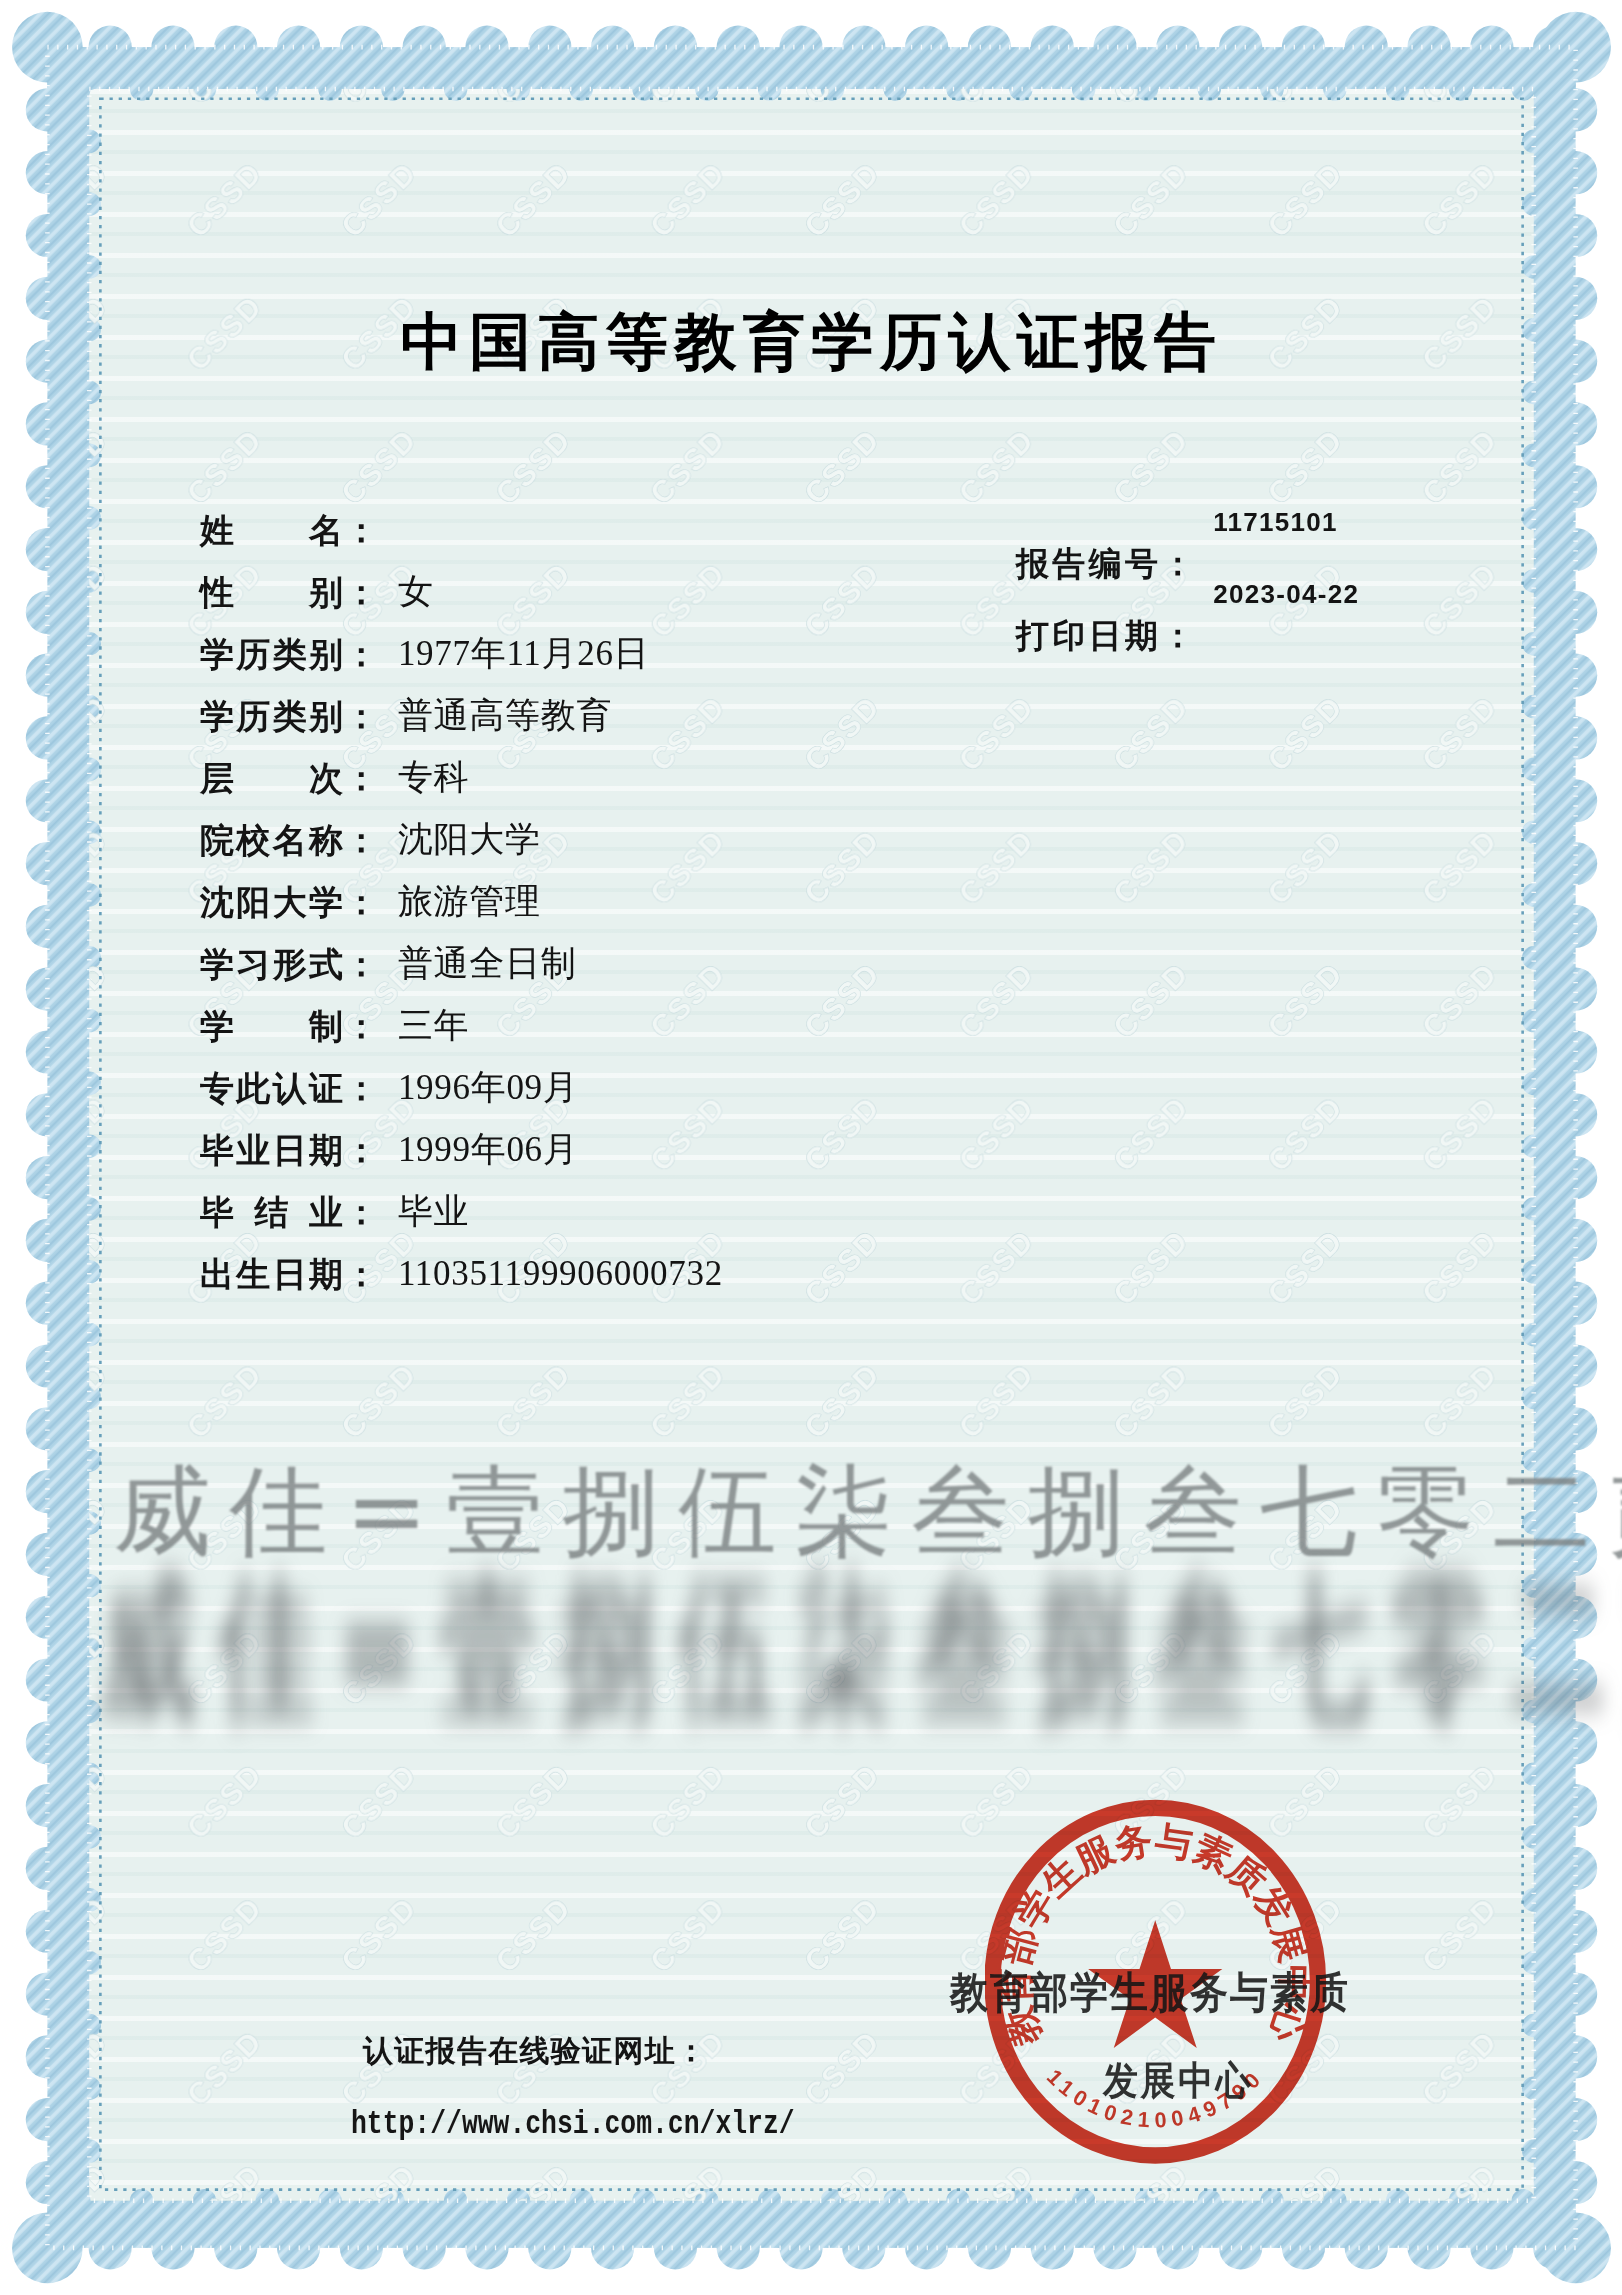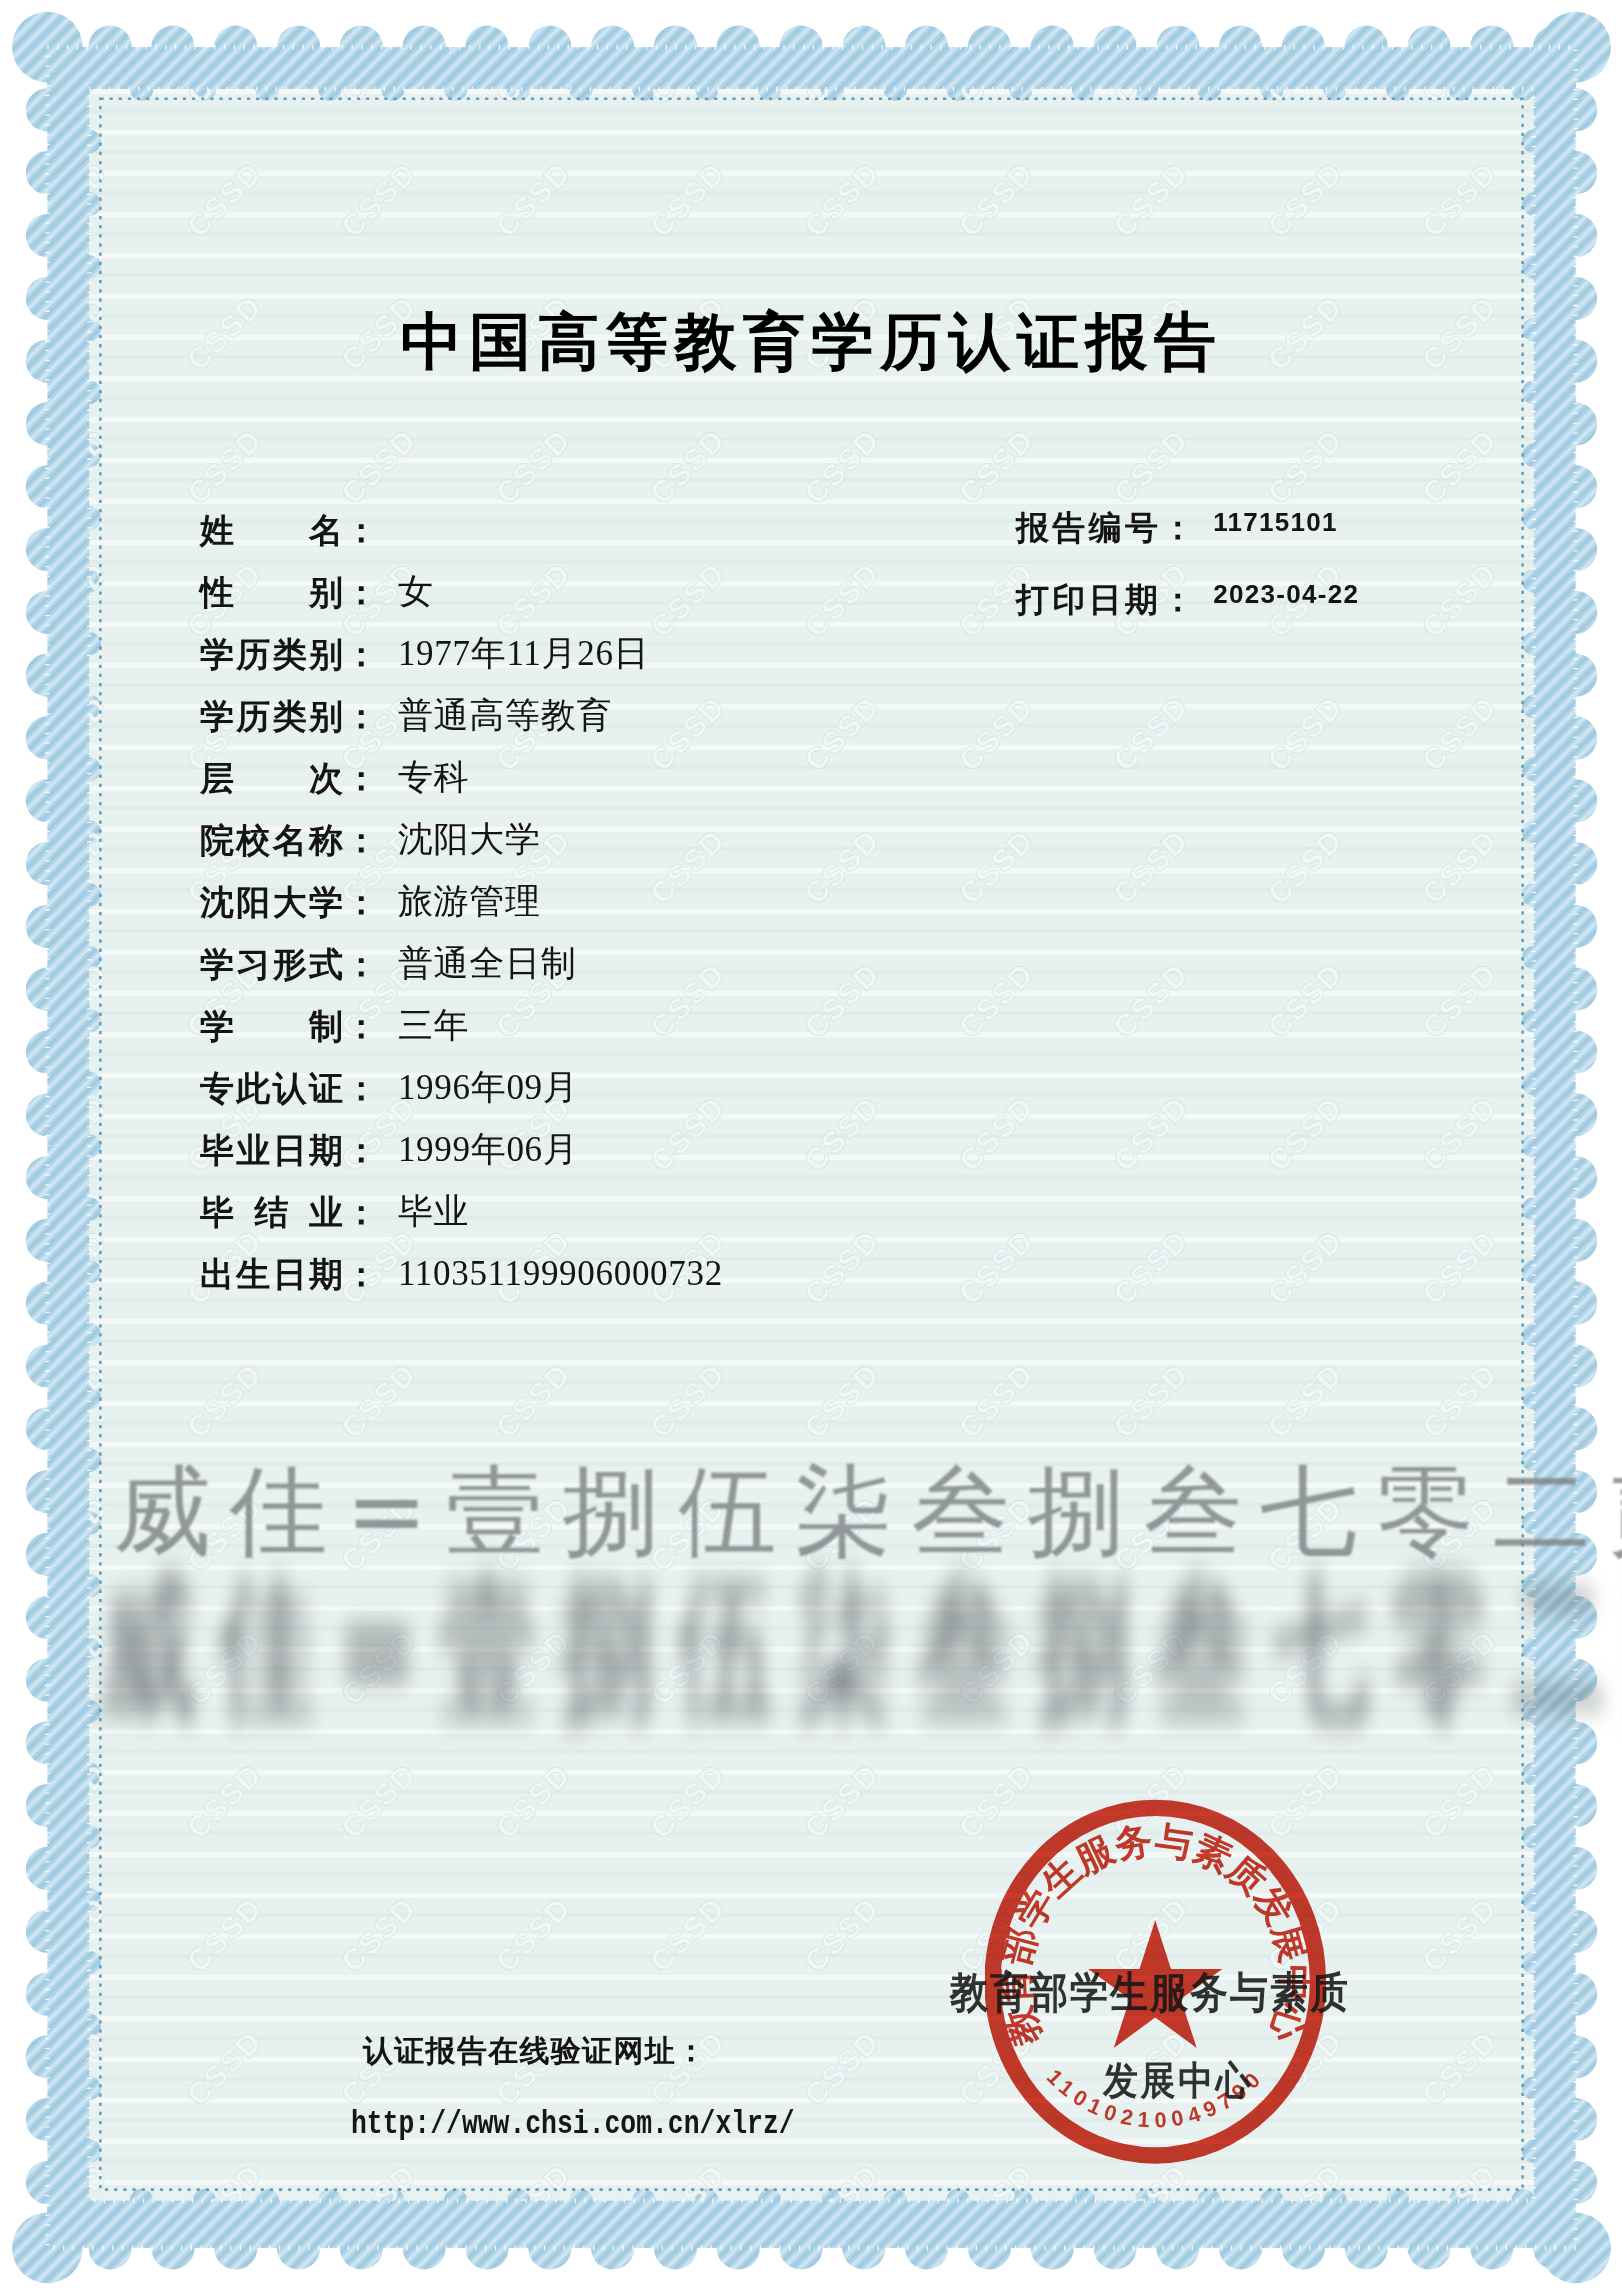--- a/index.html
+++ b/index.html
@@ -21,21 +21,21 @@
     font-family:"Liberation Sans", sans-serif;font-weight:bold;font-size:62px;
     letter-spacing:6.5px;color:#000000;white-space:nowrap;}
   .fields{position:absolute;left:200px;top:512px;}
   .frow{height:62px;display:flex;align-items:flex-start;white-space:nowrap;}
   .flabel{display:inline-block;width:143px;font-size:34px;font-weight:bold;
     text-align:justify;text-align-last:justify;line-height:1.1;font-family:Liberation Serif, serif;}
   .fcolon{font-size:34px;font-weight:bold;margin-left:1.3px;line-height:1.1;}
   .fvalue{font-size:35px;margin-left:19.6px;line-height:1.05;letter-spacing:0.7px;}
   .meta{position:absolute;left:1016px;top:510px;}
   .mrow{height:72px;display:flex;align-items:flex-start;white-space:nowrap;}
-  .mlabel{font-size:33px;font-weight:bold;letter-spacing:3.3px;line-height:1.15;}
+  .mlabel{font-size:33px;font-weight:bold;letter-spacing:3.3px;line-height:1.15;margin-top:36px;}
   .mvalue{font-family:"Liberation Sans", sans-serif;font-weight:bold;font-size:26px;
     margin-left:15.7px;line-height:0.95;letter-spacing:1.3px;}
   .statement{position:absolute;left:200px;top:1332px;font-size:39px;font-weight:bold;
     letter-spacing:1.3px;white-space:nowrap;}
   
   .wm1{position:absolute;left:113px;top:1447px;font-family:"DejaVu Sans", sans-serif;
     font-size:98px;letter-spacing:18.3px;color:rgba(125,130,132,0.82);
     filter:blur(1px);white-space:nowrap;}
   .wm2{position:absolute;left:98px;top:1544px;font-family:"DejaVu Sans", sans-serif;
     font-size:98px;letter-spacing:21px;color:rgba(75,80,83,0.85);

